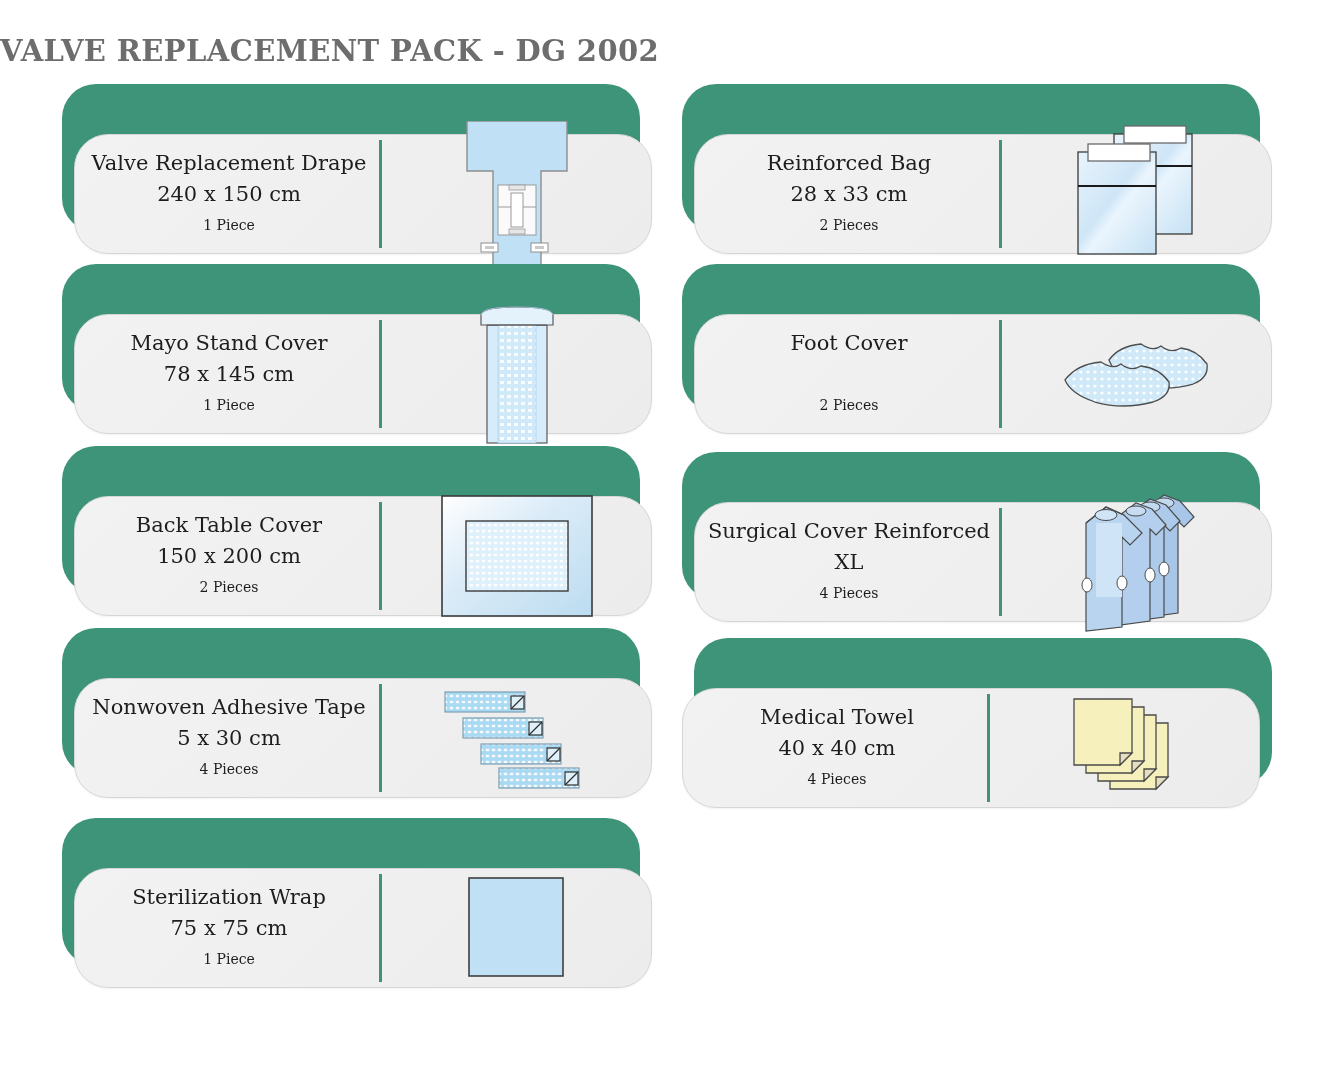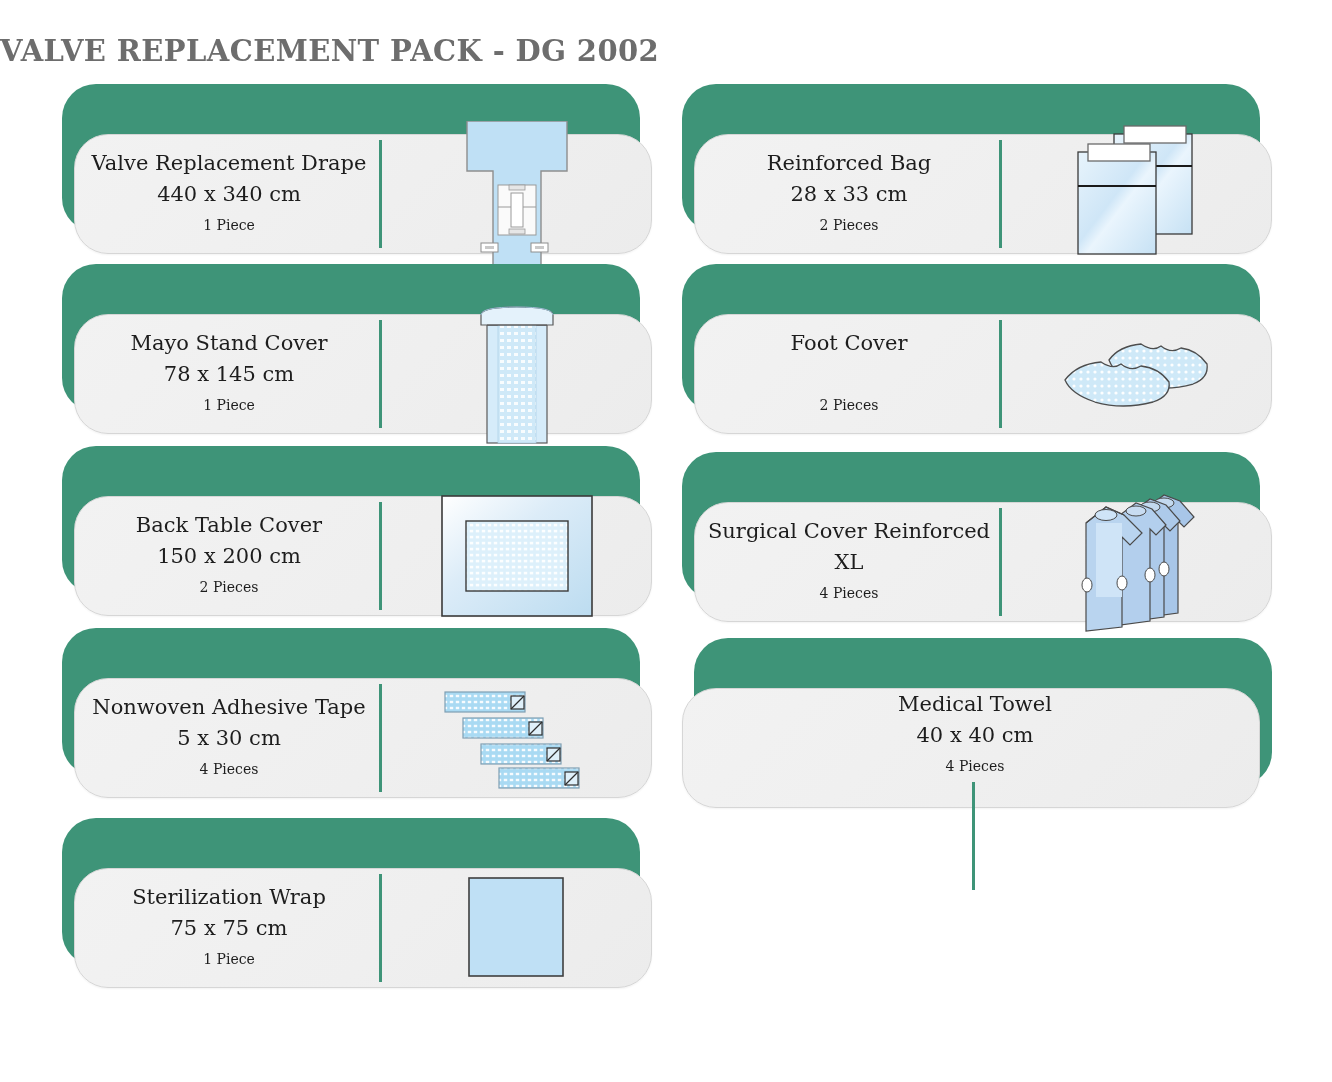--- a/index.html
+++ b/index.html
@@ -59,21 +59,21 @@
     width: 578px;
     height: 120px;
     background: linear-gradient(135deg, #f2f2f2 0%, #efefef 55%, #ececec 100%);
     border: 1px solid #d6d6d6;
     border-radius: 34px;
     display: flex;
     align-items: center;
     box-shadow: 0 1px 2px rgba(0,0,0,0.05);
     margin-top: 38px;
   }
-  .card-slot.shift-right .card-face { left: 0; flex-direction: column; }
+  .card-slot.shift-right .card-face { left: 0; }
 
   
   .card-text {
     width: 300px;
     padding-left: 8px;
     text-align: center;
     font-family: "DejaVu Serif", serif;
     color: #1d1d1d;
     flex: none;
   }
@@ -119,21 +119,21 @@
 
 <div class="page-title">VALVE REPLACEMENT PACK - DG 2002</div>
 
 <div class="board">
 
   <div class="card-slot" style="left:62px; top:6px;">
     <div class="card-plate"></div>
     <div class="card-face">
       <div class="card-text">
         <div class="item-name">Valve Replacement Drape</div>
-        <div class="item-size">440 x 340 cm</div>
+        <div class="item-size">240 x 150 cm</div>
         <div class="item-qty">1 Piece</div>
       </div>
       <div class="divider"></div>
       <div class="art">
         <svg width="112" height="150" viewBox="0 0 112 150">
           <path d="M6 2 H106 V52 H80 V148 H32 V52 H6 Z" fill="#bfe0f5" stroke="#8e8e8e" stroke-width="1.4"></path>
           <rect x="37" y="66" width="38" height="50" fill="#fafafa" stroke="#9a9a9a" stroke-width="1"></rect>
           <rect x="50" y="74" width="12" height="34" fill="#ffffff" stroke="#9a9a9a" stroke-width="1"></rect>
           <line x1="37" y1="88" x2="50" y2="88" stroke="#9a9a9a" stroke-width="1"></line>
           <line x1="62" y1="88" x2="75" y2="88" stroke="#9a9a9a" stroke-width="1"></line>

